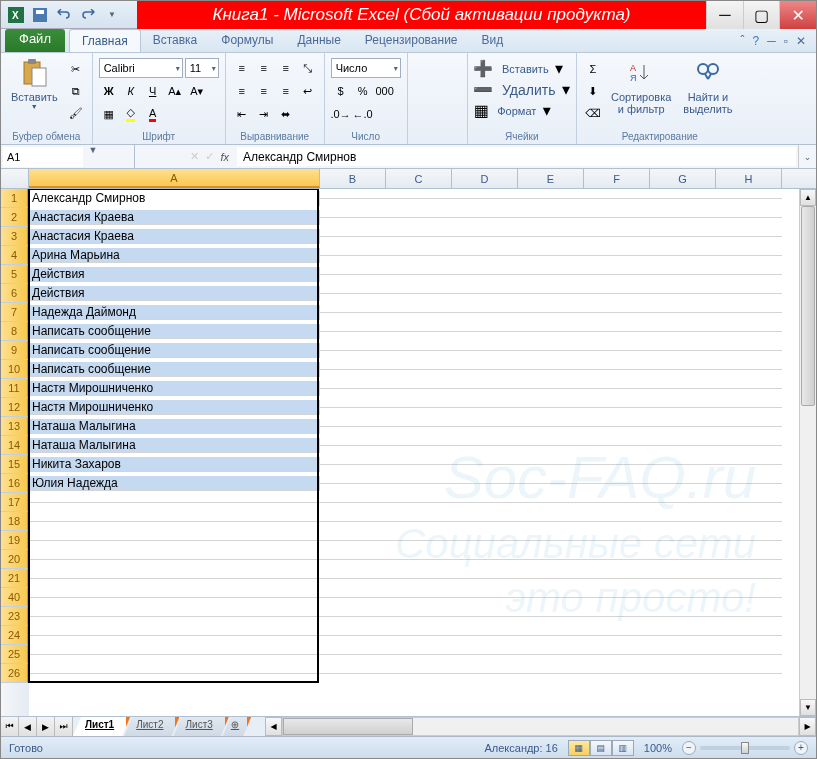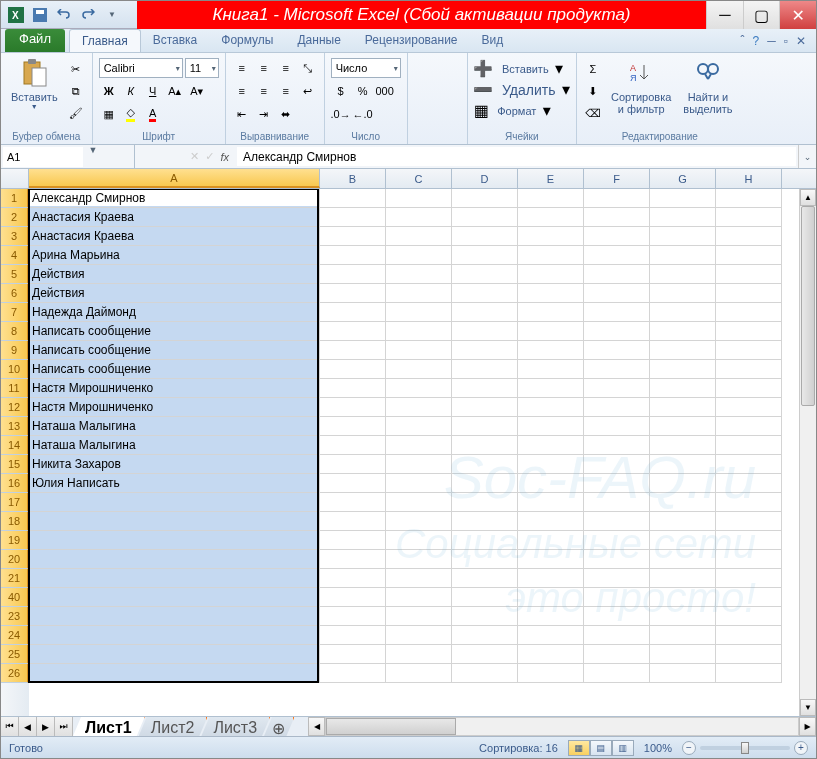--- a/index.html
+++ b/index.html
@@ -51,36 +51,36 @@
 .grid-wrap { flex: 1; display: flex; flex-direction: column; overflow: hidden; position: relative; }
 .col-headers { height: 20px; display: flex; background: linear-gradient(#f4f6f9,#e4ebf2); border-bottom: 1px solid #b0c0d0; }
 .corner { width: 28px; border-right: 1px solid #b0c0d0; background: linear-gradient(#f4f6f9,#e4ebf2); cursor: pointer; }
 .col-h { border-right: 1px solid #b0c0d0; font-size: 11px; color: #3a5a8a; display: flex; align-items: center; justify-content: center; cursor: pointer; }
 .col-h.sel { background: linear-gradient(#ffe090,#f8c850); color: #8a5a00; border-bottom: 2px solid #d89020; }
 .grid-body { flex: 1; display: flex; overflow: hidden; position: relative; }
 .row-headers { width: 28px; background: linear-gradient(90deg,#f4f6f9,#e4ebf2); }
 .row-h { height: 19px; border-bottom: 1px solid #c0d0e0; border-right: 1px solid #b0c0d0; font-size: 11px; color: #3a5a8a; display: flex; align-items: center; justify-content: center; cursor: pointer; }
 .row-h.sel { background: linear-gradient(90deg,#ffe090,#f8c850); color: #8a5a00; border-right: 2px solid #d89020; }
 .cells { flex: 1; position: relative; background: #fff; }
-.cell-row { display: flex; height: 19px; }
+.cell-row { display: flex; height: 19px; align-items: center; }
 .cell { border-right: 1px solid #d4d4d4; border-bottom: 1px solid #d4d4d4; font-size: 12px; padding: 0 3px; display: flex; align-items: center; overflow: hidden; white-space: nowrap; }
 .cell.selA { background: #c5d9f1; }
 .sel-border { position: absolute; border: 2px solid #000; pointer-events: none; }
 .active-cell { position: absolute; background: #fff; pointer-events: none; }
 
 .vscroll { position: absolute; right: 0; top: 20px; bottom: 0; width: 17px; background: #f0f0f0; border-left: 1px solid #ccc; }
 .vscroll .arr { height: 17px; background: linear-gradient(#f8f8f8,#e0e0e0); border: 1px solid #bbb; display: flex; align-items: center; justify-content: center; font-size: 8px; cursor: pointer; }
 .vscroll .thumb { position: absolute; top: 17px; left: 1px; right: 1px; height: 200px; background: linear-gradient(90deg,#e8e8e8,#d0d0d0); border: 1px solid #aaa; border-radius: 2px; cursor: pointer; }
 
 
 .sheet-bar { height: 20px; display: flex; border-top: 1px solid #b0c0d0; background: #e8eef5; }
 .sheet-nav { display: flex; }
 .sheet-nav-btn { width: 18px; border-right: 1px solid #bbb; display: flex; align-items: center; justify-content: center; font-size: 9px; cursor: pointer; background: linear-gradient(#f4f4f4,#e0e0e0); }
 .sheet-tabs { display: flex; flex: 0 0 auto; }
-.sheet-tab { padding: 2px 12px; font-size: 16px; background: linear-gradient(#e0e8f0,#d0dae5); border-right: 1px solid #f97316; cursor: pointer; color: #555; clip-path: polygon(8px 0,100% 0,calc(100% - 8px) 100%,0 100%); margin-right: -6px; }
+.sheet-tab { padding: 2px 12px; font-size: 10px; background: linear-gradient(#e0e8f0,#d0dae5); border-right: 4px solid #f97316; cursor: pointer; color: #555; clip-path: polygon(8px 0,100% 0,calc(100% - 8px) 100%,0 100%); margin-right: -6px; text-decoration: underline; }
 .sheet-tab.active { background: #fff; color: #000; font-weight: bold; z-index: 1; position: relative; }
 .hscroll { flex: 1; display: flex; align-items: stretch; margin-left: 20px; }
 .hscroll .track { flex: 1; background: #f0f0f0; border: 1px solid #ccc; position: relative; }
 .hscroll .thumb { position: absolute; left: 0; top: 0; bottom: 0; width: 130px; background: linear-gradient(#e8e8e8,#d0d0d0); border: 1px solid #aaa; cursor: pointer; }
 .hscroll .arr { width: 17px; background: linear-gradient(#f8f8f8,#e0e0e0); border: 1px solid #bbb; display: flex; align-items: center; justify-content: center; font-size: 8px; cursor: pointer; }
 
 
 .status { height: 22px; background: linear-gradient(#e2ecf6,#cddded); border-top: 1px solid #aab8c8; display: flex; align-items: center; font-size: 11px; color: #3a5a8a; padding: 0 8px; }
 .status .right { margin-left: auto; display: flex; align-items: center; gap: 10px; }
 .view-btns { display: flex; }
@@ -493,21 +493,21 @@
             <div class="cell selA" style="width: 291px;">Никита Захаров</div>
             <div class="cell" style="width: 66px;"></div>
             <div class="cell" style="width: 66px;"></div>
             <div class="cell" style="width: 66px;"></div>
             <div class="cell" style="width: 66px;"></div>
             <div class="cell" style="width: 66px;"></div>
             <div class="cell" style="width: 66px;"></div>
             <div class="cell" style="width: 66px;"></div>
           </div>
           <div class="cell-row">
-            <div class="cell selA" style="width: 291px;">Юлия Написать</div>
+            <div class="cell selA" style="width: 291px;">Юлия Надежда</div>
             <div class="cell" style="width: 66px;"></div>
             <div class="cell" style="width: 66px;"></div>
             <div class="cell" style="width: 66px;"></div>
             <div class="cell" style="width: 66px;"></div>
             <div class="cell" style="width: 66px;"></div>
             <div class="cell" style="width: 66px;"></div>
             <div class="cell" style="width: 66px;"></div>
           </div>
           <div class="cell-row">
             <div class="cell selA" style="width: 291px;"></div>
@@ -644,21 +644,21 @@
       <div class="track">
           <div class="thumb"></div>
         </div>
       <div class="arr">▶</div>
     </div>
   </div>
 
   <div class="status">
     <span>Готово</span>
     <div class="right">
-      <span><span>Сортировка:</span> <span>16</span></span>
+      <span><span>Александр:</span> <span>16</span></span>
       <div class="view-btns">
         <div class="view-btn active">▦</div>
         <div class="view-btn">▤</div>
         <div class="view-btn">▥</div>
       </div>
       <span>100%</span>
       <div class="zoom">
         <div class="zoom-btn">−</div>
         <div class="zoom-slider">
             <div class="knob"></div>

